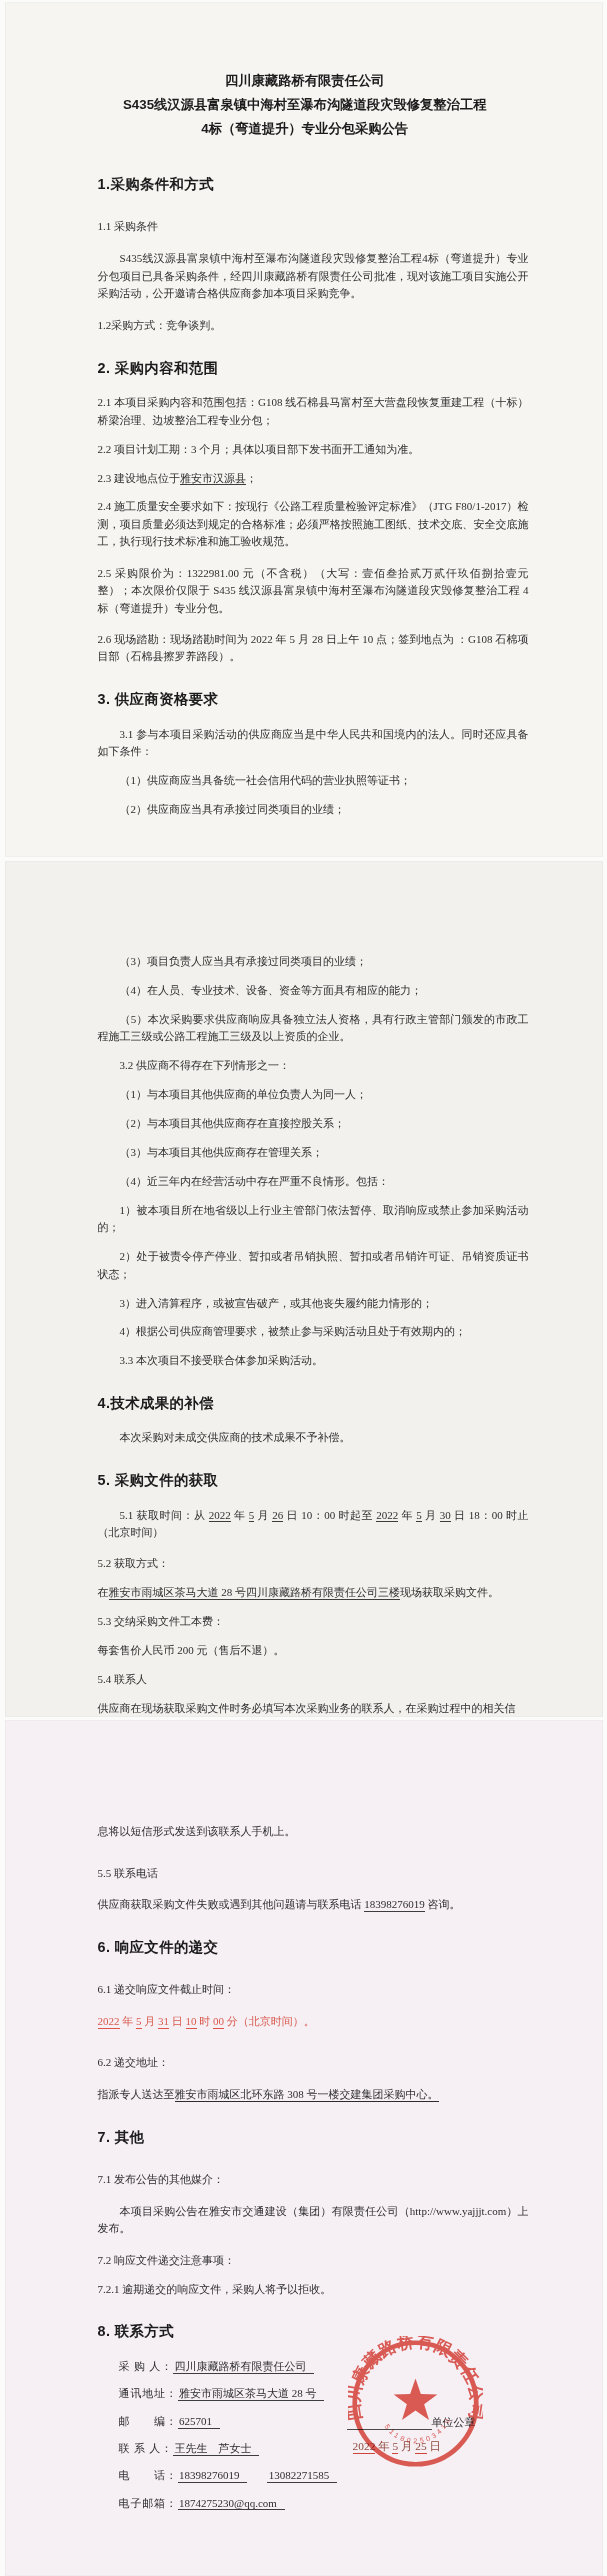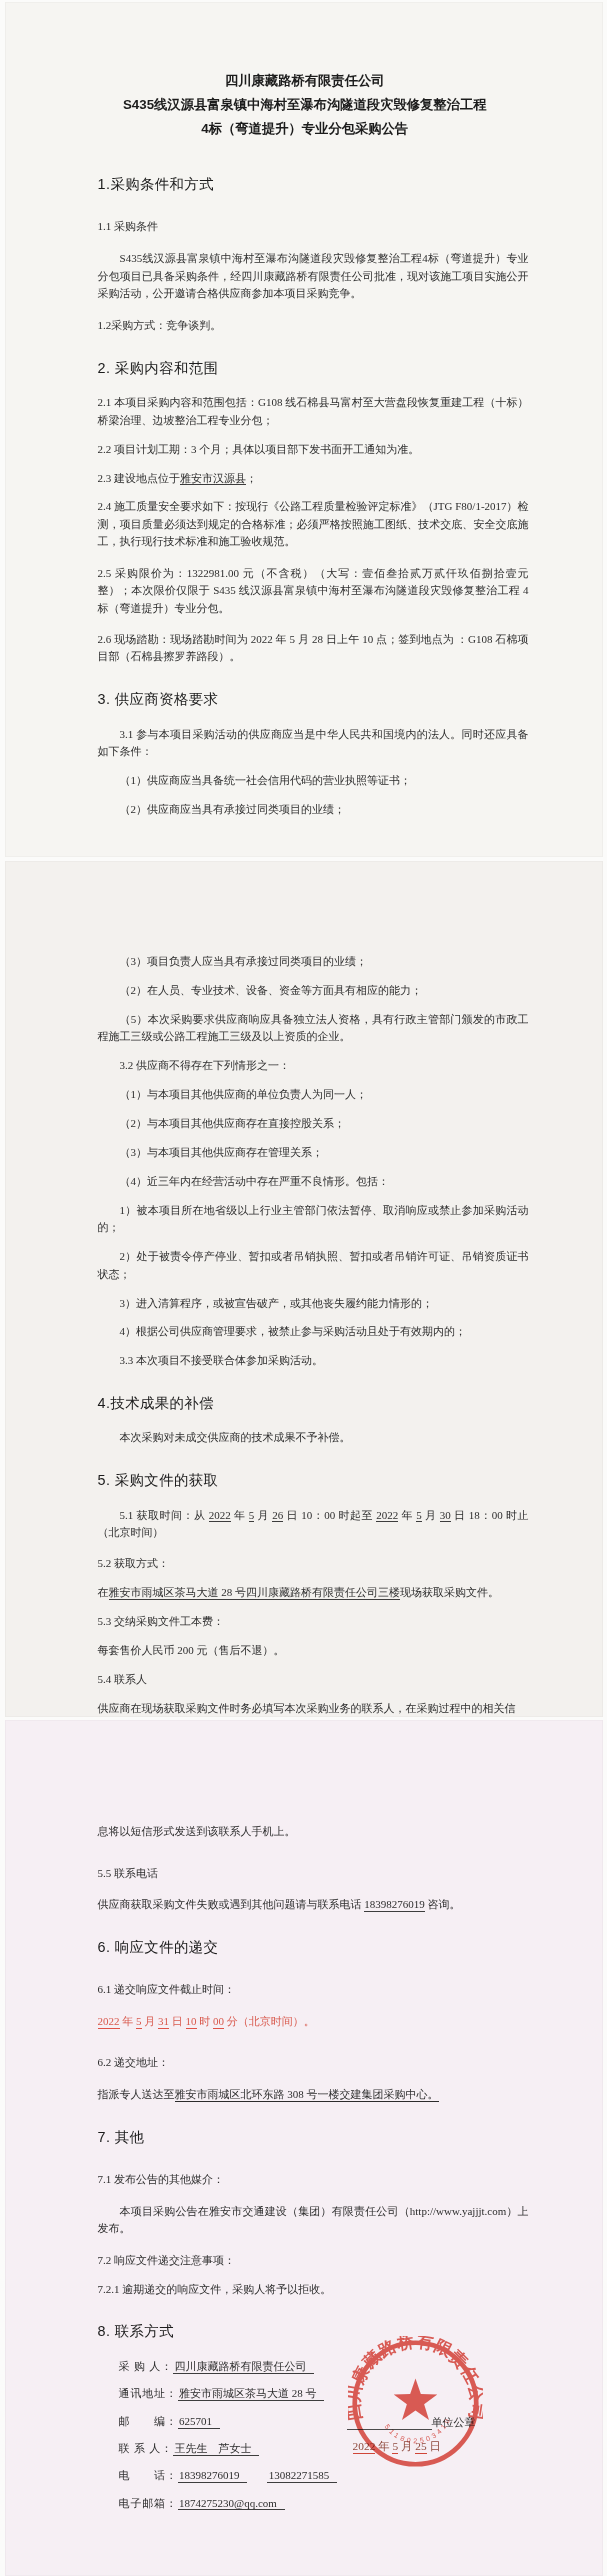--- a/index.html
+++ b/index.html
@@ -18,21 +18,21 @@
   .page2{height:856px;background:#f3f1ee;margin-top:3.8px;padding-top:85px;}
   .page3{height:856px;background:#f6eff4;margin-top:3px;padding-top:79px;}
 
   .title-block{margin:0 0 0 -16.7px;text-align:center;}
   .doc-title{
     font-family:"Liberation Sans","DejaVu Sans",sans-serif;
     font-weight:bold;font-size:13.3px;line-height:24px;color:#1c1c1c;
   }
   .h{
     font-family:"Liberation Sans","DejaVu Sans",sans-serif;
-    font-weight:normal;font-size:14.4px;line-height:20px;color:#1c1c1c;
+    font-weight:bold;font-size:14.4px;line-height:20px;color:#1c1c1c;
     margin:23px 0 16.7px 0;letter-spacing:0.4px;
   }
   .h-first{margin-top:33px;}
   .para{font-size:11px;line-height:17.5px;margin:0 0 11.4px 0;text-align:justify;}
   .gap{margin-bottom:14.4px;margin-top:24px;}
   .ind{text-indent:22px;margin-top:7px;}
   .u{border-bottom:0.8px solid #3d3d3d;padding-bottom:0.8px;}
   .ub{border-bottom:1.1px solid #2c2c2c;padding-bottom:0.8px;font-weight:normal;}
   .red{color:#d95a4e;}
   .u-red{border-bottom:1.5px solid #df5247;padding-bottom:0.8px;}
@@ -77,21 +77,21 @@
     <p class="para" style="margin-top:13.7px;">2.6 现场踏勘：现场踏勘时间为 2022 年 5 月 28 日上午 10 点；签到地点为 ：G108 石棉项目部（石棉县擦罗养路段）。</p>
 
     <div class="h">3.  供应商资格要求</div>
     <p class="para ind">3.1 参与本项目采购活动的供应商应当是中华人民共和国境内的法人。同时还应具备如下条件：</p>
     <p class="para ind">（1）供应商应当具备统一社会信用代码的营业执照等证书；</p>
     <p class="para ind">（2）供应商应当具有承接过同类项目的业绩；</p>
   </div>
 
   <div class="page page2">
     <p class="para ind">（3）项目负责人应当具有承接过同类项目的业绩；</p>
-    <p class="para ind">（2）在人员、专业技术、设备、资金等方面具有相应的能力；</p>
+    <p class="para ind">（4）在人员、专业技术、设备、资金等方面具有相应的能力；</p>
     <p class="para ind">（5）本次采购要求供应商响应具备独立法人资格，具有行政主管部门颁发的市政工程施工三级或公路工程施工三级及以上资质的企业。</p>
     <p class="para ind">3.2 供应商不得存在下列情形之一：</p>
     <p class="para ind">（1）与本项目其他供应商的单位负责人为同一人；</p>
     <p class="para ind">（2）与本项目其他供应商存在直接控股关系；</p>
     <p class="para ind">（3）与本项目其他供应商存在管理关系；</p>
     <p class="para ind">（4）近三年内在经营活动中存在严重不良情形。包括：</p>
     <p class="para ind">1）被本项目所在地省级以上行业主管部门依法暂停、取消响应或禁止参加采购活动的；</p>
     <p class="para ind">2）处于被责令停产停业、暂扣或者吊销执照、暂扣或者吊销许可证、吊销资质证书状态；</p>
     <p class="para ind">3）进入清算程序，或被宣告破产，或其他丧失履约能力情形的；</p>
     <p class="para ind">4）根据公司供应商管理要求，被禁止参与采购活动且处于有效期内的；</p>

